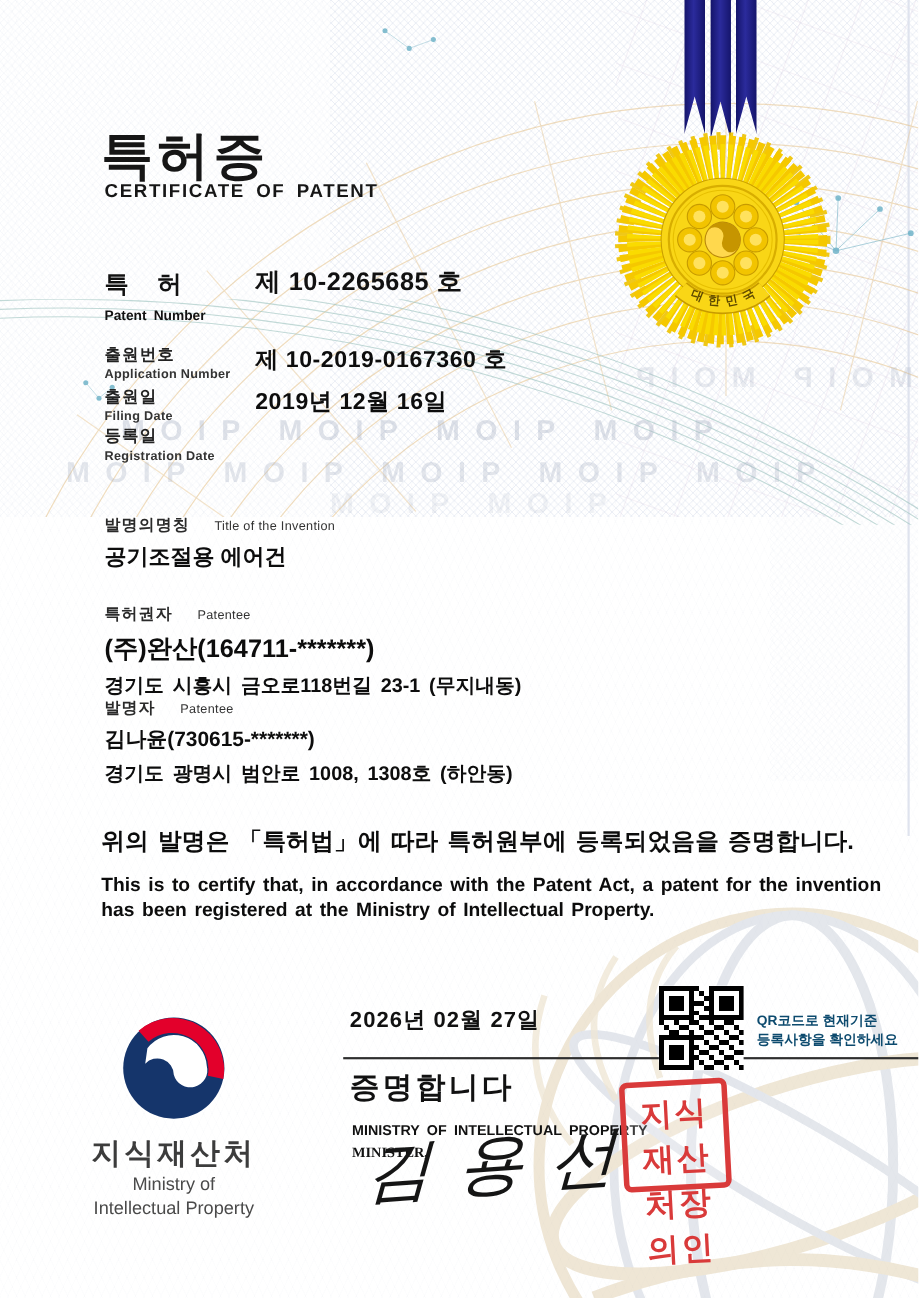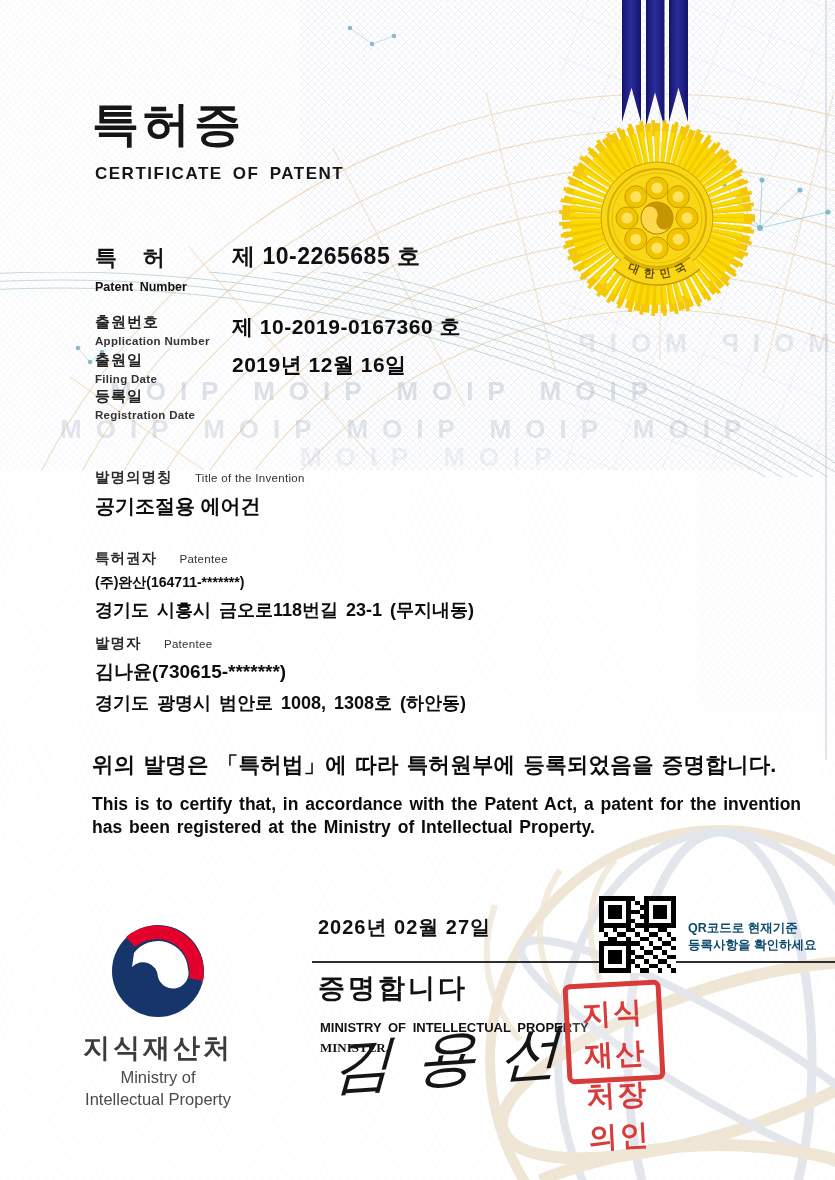--- a/index.html
+++ b/index.html
@@ -23,21 +23,21 @@
   .ribbon .bar:nth-child(2){ height:128px; }
 
   .medal { position:absolute; left:551px; top:112px; z-index:3; }
 
   
   .abs { position:absolute; z-index:5; }
   .k-label { font-size:15px; font-weight:700; color:#222; letter-spacing:1px; }
   .e-label { font-size:11.5px; font-weight:700; color:#333; letter-spacing:.3px; }
   .value   { font-size:21px; font-weight:700; color:#0d0d0d; letter-spacing:.5px; }
 
-  .title-ko { left:92px; top:93px; font-size:47px; font-weight:800; letter-spacing:4px; color:#161616; }
+  .title-ko { left:92px; top:110px; font-size:47px; font-weight:800; letter-spacing:4px; color:#161616; }
   .title-en { left:95px; top:164px; font-size:17px; font-weight:700; letter-spacing:1.5px; word-spacing:4px; color:#161616; }
 
   .patent-row { left:95px; top:243px; width:640px; }
   .patent-row .pk { font-size:22px; font-weight:800; letter-spacing:10px; }
   .patent-row .pe { font-size:12.5px; font-weight:700; margin-top:7px; word-spacing:3px; }
   .patent-val { left:232px; top:241px; font-size:23px; font-weight:800; letter-spacing:.5px; }
 
   .field-row { left:95px; width:700px; }
   .field-row .lab { width:137px; float:left; }
   .field-row .lab .ek { display:block; margin-top:3px; }
@@ -257,21 +257,21 @@
 
   <div class="abs" style="left:95px; top:468px;">
     <span class="sec-label">발명의명칭</span>
     <span class="sec-label-en">Title of the Invention</span>
     <div class="sec-value" style="margin-top:6px;">공기조절용 에어건</div>
   </div>
 
   <div class="abs" style="left:95px; top:549px;">
     <span class="sec-label">특허권자</span>
     <span class="sec-label-en">Patentee</span>
-    <div class="addr-line" style="font-size:14px;">(주)완산(164711-*******)</div>
+    <div class="addr-line" style="font-size:23px;">(주)완산(164711-*******)</div>
     <div class="addr-line">경기도 시흥시 금오로118번길 23-1 (무지내동)</div>
   </div>
 
   <div class="abs" style="left:95px; top:634px;">
     <span class="sec-label">발명자</span>
     <span class="sec-label-en">Patentee</span>
     <div class="addr-line" style="font-size:19px;">김나윤(730615-*******)</div>
     <div class="addr-line">경기도 광명시 범안로 1008, 1308호 (하안동)</div>
   </div>
 

